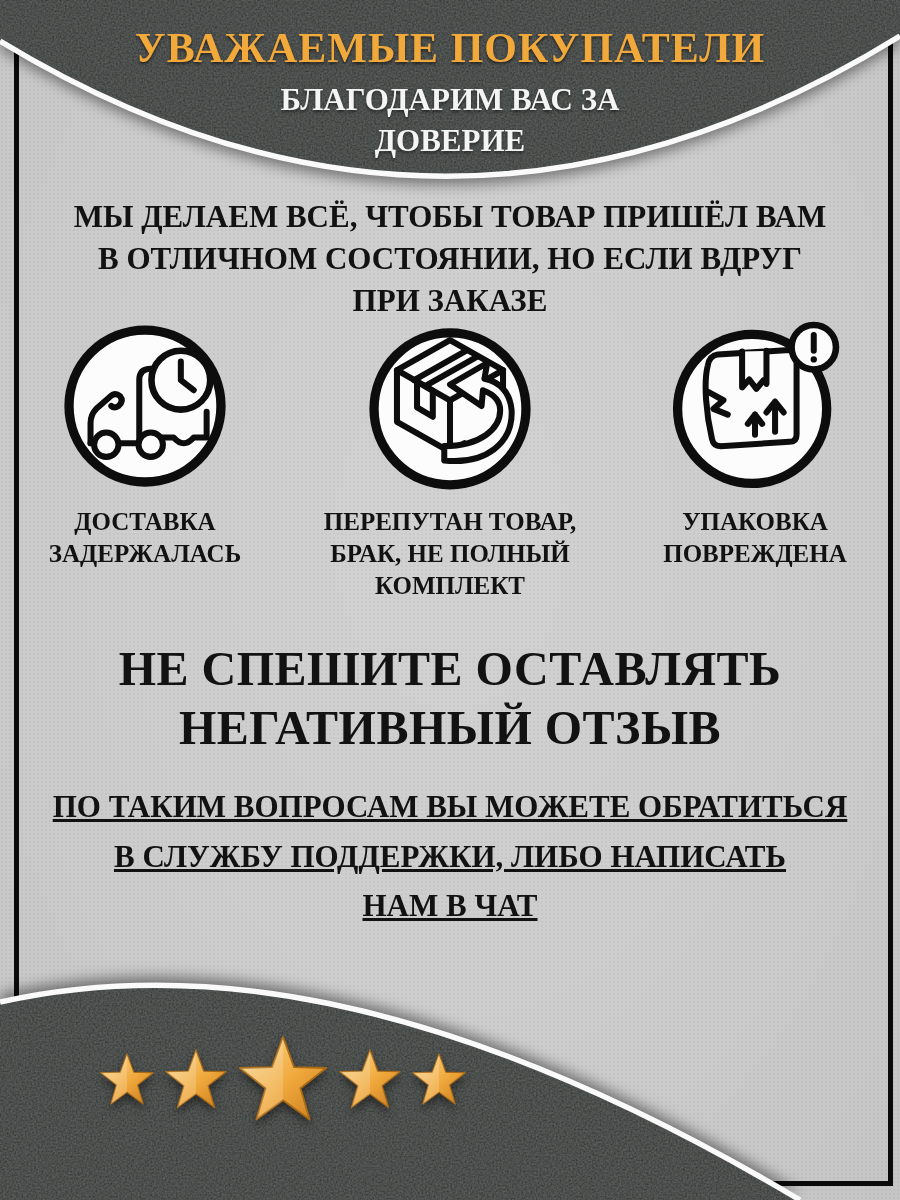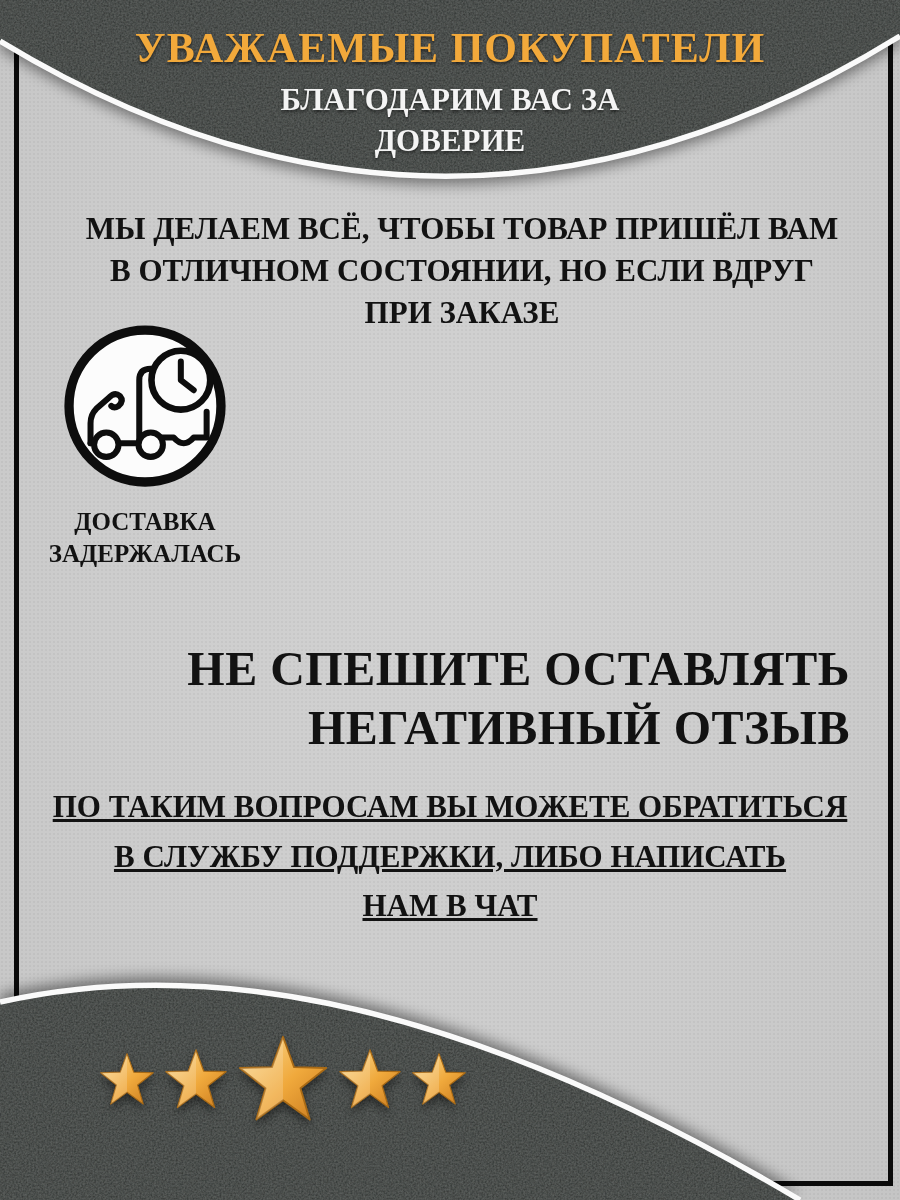--- a/index.html
+++ b/index.html
@@ -23,40 +23,40 @@
   .hdr-title{
     margin:0;font-size:42px;line-height:1.15;letter-spacing:1px;
     color:#F2A93B;text-shadow:0 2px 3px rgba(0,0,0,0.55);
   }
   .hdr-subtitle{
     margin:8px auto 12px;max-width:420px;font-size:31px;line-height:1.3;
     color:#F4F4F4;white-space:pre-line;text-shadow:0 2px 3px rgba(0,0,0,0.5);
   }
 
   .intro{
-    position:absolute;top:196px;left:50px;width:800px;margin:12px;
+    position:absolute;top:196px;left:50px;width:800px;margin:0;
     font-size:31px;line-height:1.35;color:#121212;text-align:center;
     white-space:pre-line;
   }
 
   .issues{
     position:absolute;top:320px;left:0;width:900px;
     display:grid;grid-template-columns:290px 320px 290px;justify-items:center;
   }
   .issue{display:flex;flex-direction:column;align-items:center;}
   .icon-wrap{width:172px;height:172px;}
   .icon-wrap svg{width:100%;height:100%;display:block;}
   .issue-label{
     margin-top:14px;font-size:25px;line-height:1.28;color:#121212;
     text-align:center;white-space:pre-line;
   }
 
   .warning-title{
     position:absolute;top:640px;left:50px;width:800px;margin:0;
-    font-size:48px;line-height:1.22;color:#121212;text-align:right;
+    font-size:48px;line-height:1.22;color:#121212;text-align:center;
     white-space:pre-line;letter-spacing:0.5px;
   }
   .warning-text{
     position:absolute;top:782px;left:35px;width:830px;margin:0;
     font-size:31px;line-height:1.6;color:#121212;text-align:center;
     white-space:pre-line;
     text-decoration:underline;
   }
 
   .bottom-block{position:absolute;left:10px;top:1022px;width:545px;text-align:center;}
@@ -129,21 +129,57 @@
             <circle class="icf" cx="33" cy="87" r="8.5"></circle>
             <circle class="icf" cx="64" cy="87" r="8.5"></circle>
             <circle cx="85" cy="42" r="20.5" fill="#fcfcfc" stroke="#0d0d0d" stroke-width="4.6"></circle>
             <path class="ic" d="M85,29 V42 L94,49"></path>
           </svg>
         </div>
         <div class="issue-label">ДОСТАВКА
 ЗАДЕРЖАЛАСЬ</div>
       </div>
 
-
+      <div class="issue">
+        <div class="icon-wrap">
+          <svg viewBox="0 0 120 120">
+            <circle cx="60" cy="62" r="53" fill="#fcfcfc" stroke="#0d0d0d" stroke-width="6.5"></circle>
+            <path class="ic" d="M60,14 L97,35 L60,56 L23,35 Z"></path>
+            <path class="ic" d="M72,21 L35,42 M79,25.5 L42,46.5"></path>
+            <path class="ic" d="M23,35 L23,71 L60,92 L60,56"></path>
+            <path class="icf" d="M37,43 L37,61 L48,67.5 L48,49.5 Z"></path>
+            <path class="ic" d="M97,35 V50"></path>
+            <path class="ic" d="M60,92 L70,86"></path>
+            <path class="icf" d="M56,98 C86,101 104,85 103,63 C102,50 94,43 84,41
+                                 L86,30 L60,45 L82,60 L83,49
+                                 C91,52 95,57 95,63 C95,76 81,88 56,88 Z"></path>
+          </svg>
+        </div>
+        <div class="issue-label">ПЕРЕПУТАН ТОВАР,
+БРАК, НЕ ПОЛНЫЙ
+КОМПЛЕКТ</div>
+      </div>
+
+      <div class="issue">
+        <div class="icon-wrap">
+          <svg viewBox="0 0 120 120">
+            <circle cx="58" cy="62" r="52" fill="#fcfcfc" stroke="#0d0d0d" stroke-width="6.5"></circle>
+            <path class="icf" d="M27,32 Q28,25 34,24 L84,21 Q89,21 89,26 L89,80 Q89,85 84,85 L36,88 Q31,88 30,83 C26,66 24,44 27,32 Z"></path>
+            <path class="icf" d="M51,22 L51,47 L56,41.5 L61,48 L66,42 L68,44.5 L68,21.5"></path>
+            <path class="ic" d="M27,50 L38,56 L31,62 L41,66"></path>
+            <path class="ic" d="M60,80 V66 M60,66 L55,72.5 M60,66 L65,72.5"></path>
+            <path class="ic" d="M74,78 V57 M74,57 L68,64.5 M74,57 L80,64.5"></path>
+            <circle cx="101" cy="19" r="15.5" fill="#fcfcfc" stroke="#0d0d0d" stroke-width="4.6"></circle>
+            <path class="ic" d="M101,10.5 V21.5"></path>
+            <circle cx="101" cy="27.5" r="2.2" fill="#0d0d0d" stroke="none"></circle>
+          </svg>
+        </div>
+        <div class="issue-label">УПАКОВКА
+ПОВРЕЖДЕНА</div>
+      </div>
 
     </div>
 
     <h2 class="warning-title">НЕ СПЕШИТЕ ОСТАВЛЯТЬ
 НЕГАТИВНЫЙ ОТЗЫВ</h2>
     <p class="warning-text">ПО ТАКИМ ВОПРОСАМ ВЫ МОЖЕТЕ ОБРАТИТЬСЯ
 В СЛУЖБУ ПОДДЕРЖКИ, ЛИБО НАПИСАТЬ
 НАМ В ЧАТ</p>
 
     <footer class="bottom-block">

